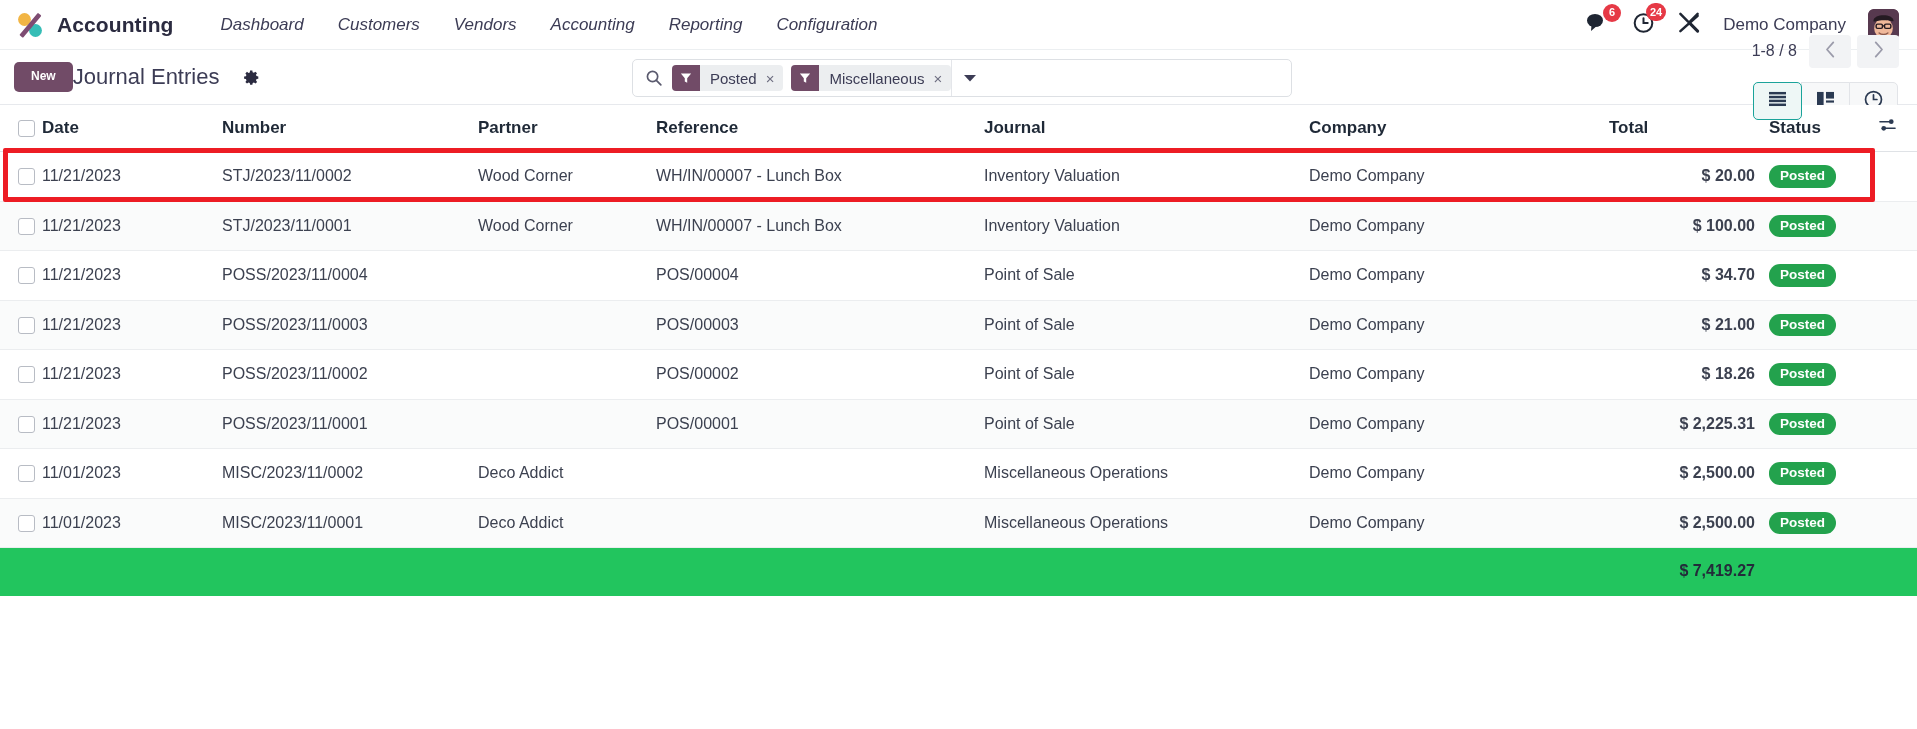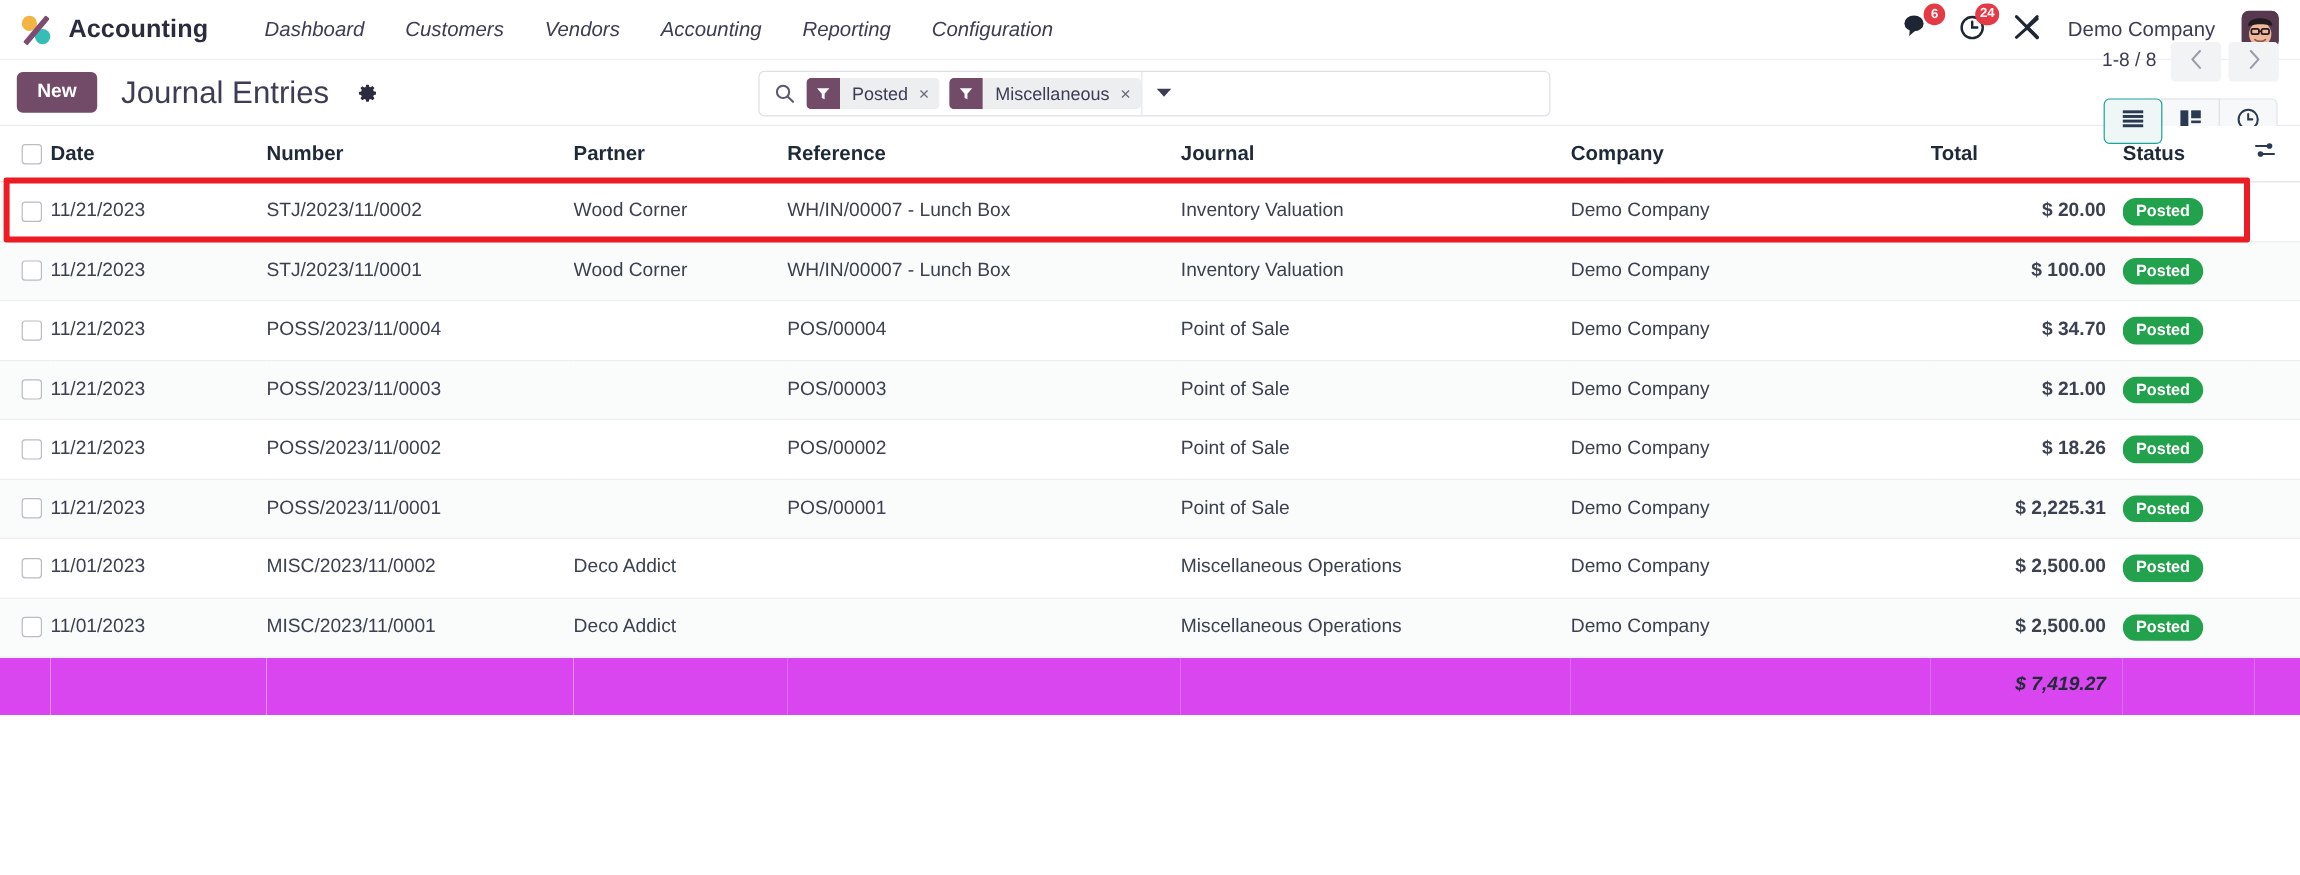--- a/index.html
+++ b/index.html
@@ -58,28 +58,28 @@
   .control-panel {
     height: 55px;
     display: flex; align-items: center;
     padding: 0 18px 0 14px;
     background: #ffffff;
     border-bottom: 1px solid #e7e9ed;
     position: relative;
   }
   .btn-new {
     background: #714b67; color: #fff;
-    font-size: 16px; font-weight: bold;
+    font-size: 12px; font-weight: bold;
     border: none; border-radius: 5px;
     padding: 8px 17px; cursor: pointer;
     line-height: 1.1;
   }
   .breadcrumb-title {
-    font-size: 26px; color: #3c3c55;
-    margin-left: 20px; display: flex; align-items: center; gap: 24px;
+    font-size: 22px; color: #3c3c55;
+    margin-left: 0; display: flex; align-items: center; gap: 24px;
   }
   .gear-btn { cursor: pointer; display: flex; align-items: center; color: #2b2b40; }
 
   
   .searchview {
     position: absolute; left: 632px; top: 9px;
     width: 660px; height: 38px;
     display: flex; align-items: center;
     border: 1px solid #dde0e4; border-radius: 5px;
     background: #fff;
@@ -175,23 +175,23 @@
     border-radius: 3px; background: #fff; display: inline-block;
     cursor: pointer; vertical-align: middle;
   }
   .badge-posted {
     display: inline-block; background: #23a24d; color: #fff;
     font-size: 13.5px; font-weight: bold;
     padding: 3px 11px 4px; border-radius: 11px; line-height: 1.15;
     white-space: nowrap;
   }
   tr.total-row td {
-    border-bottom: none; background: #d946ef;
+    border-bottom: none; background: #22c55e;
     padding-top: 14px; padding-bottom: 16px;
-    font-weight: bold; color: #232b3a; font-style: italic;
+    font-weight: bold; color: #232b3a;
   }
 
   
   .highlight-box {
     position: absolute;
     border: 5px solid #ed1c24;
     pointer-events: none;
     border-radius: 2px;
     z-index: 5;
   }

